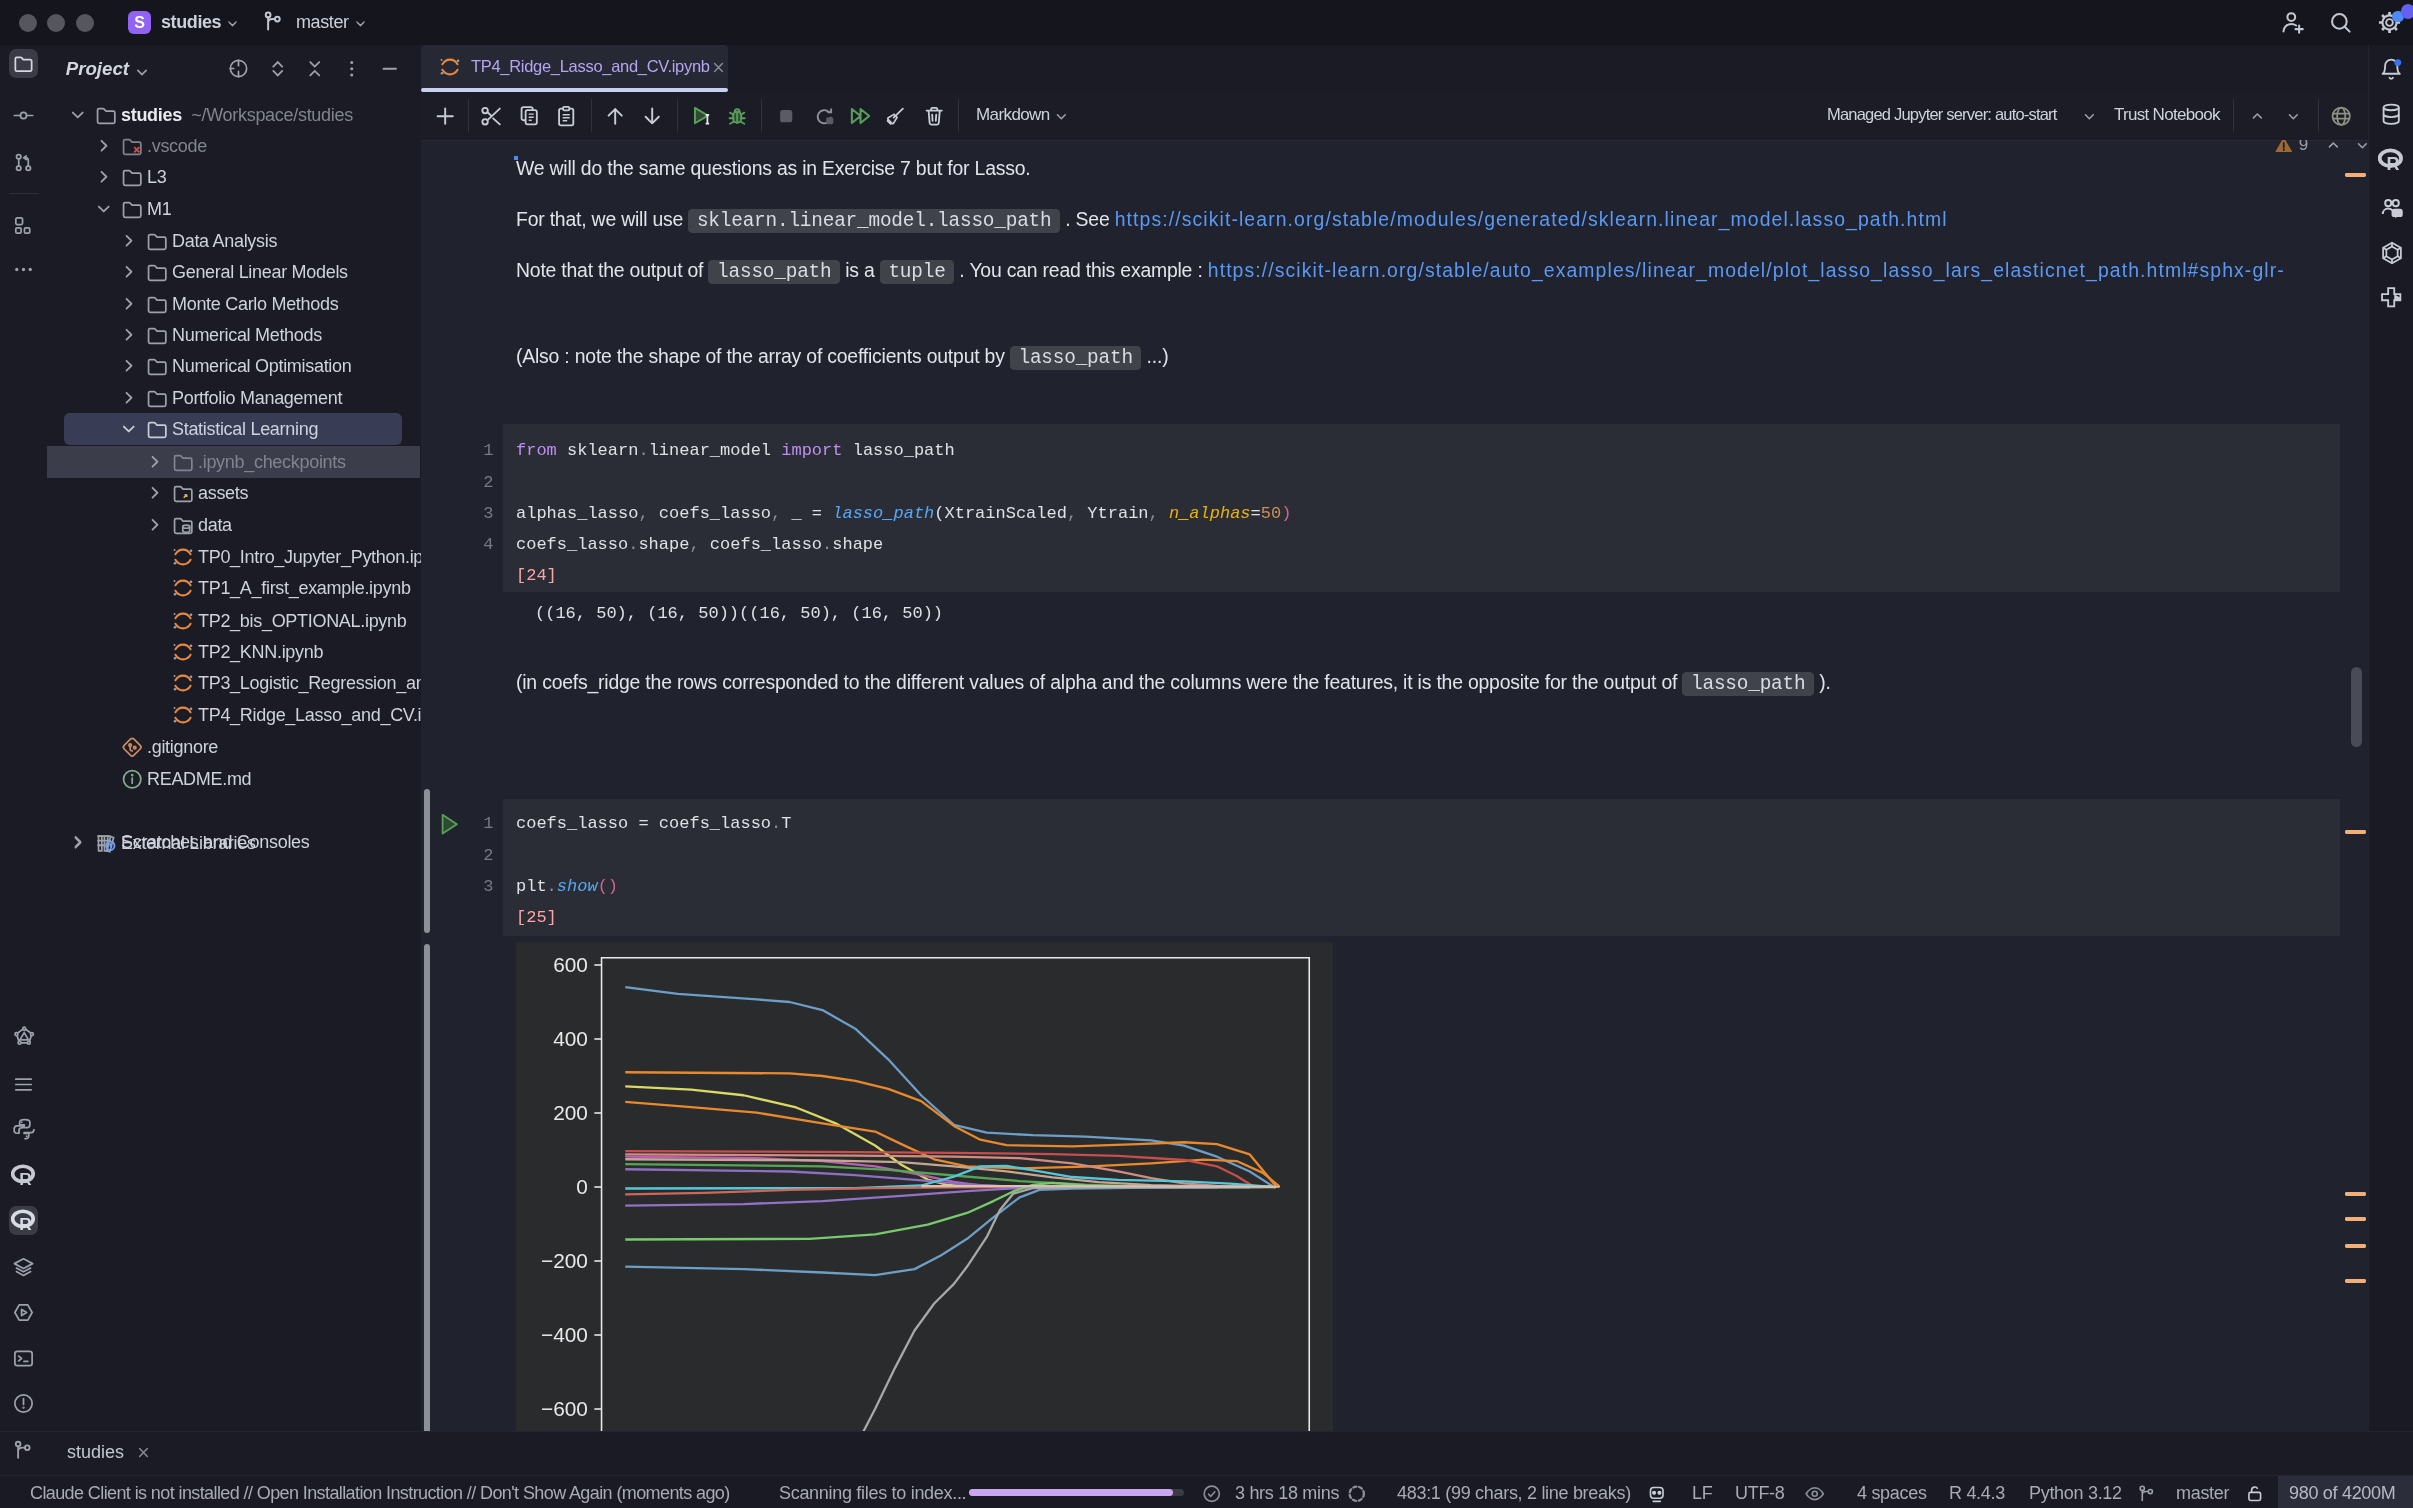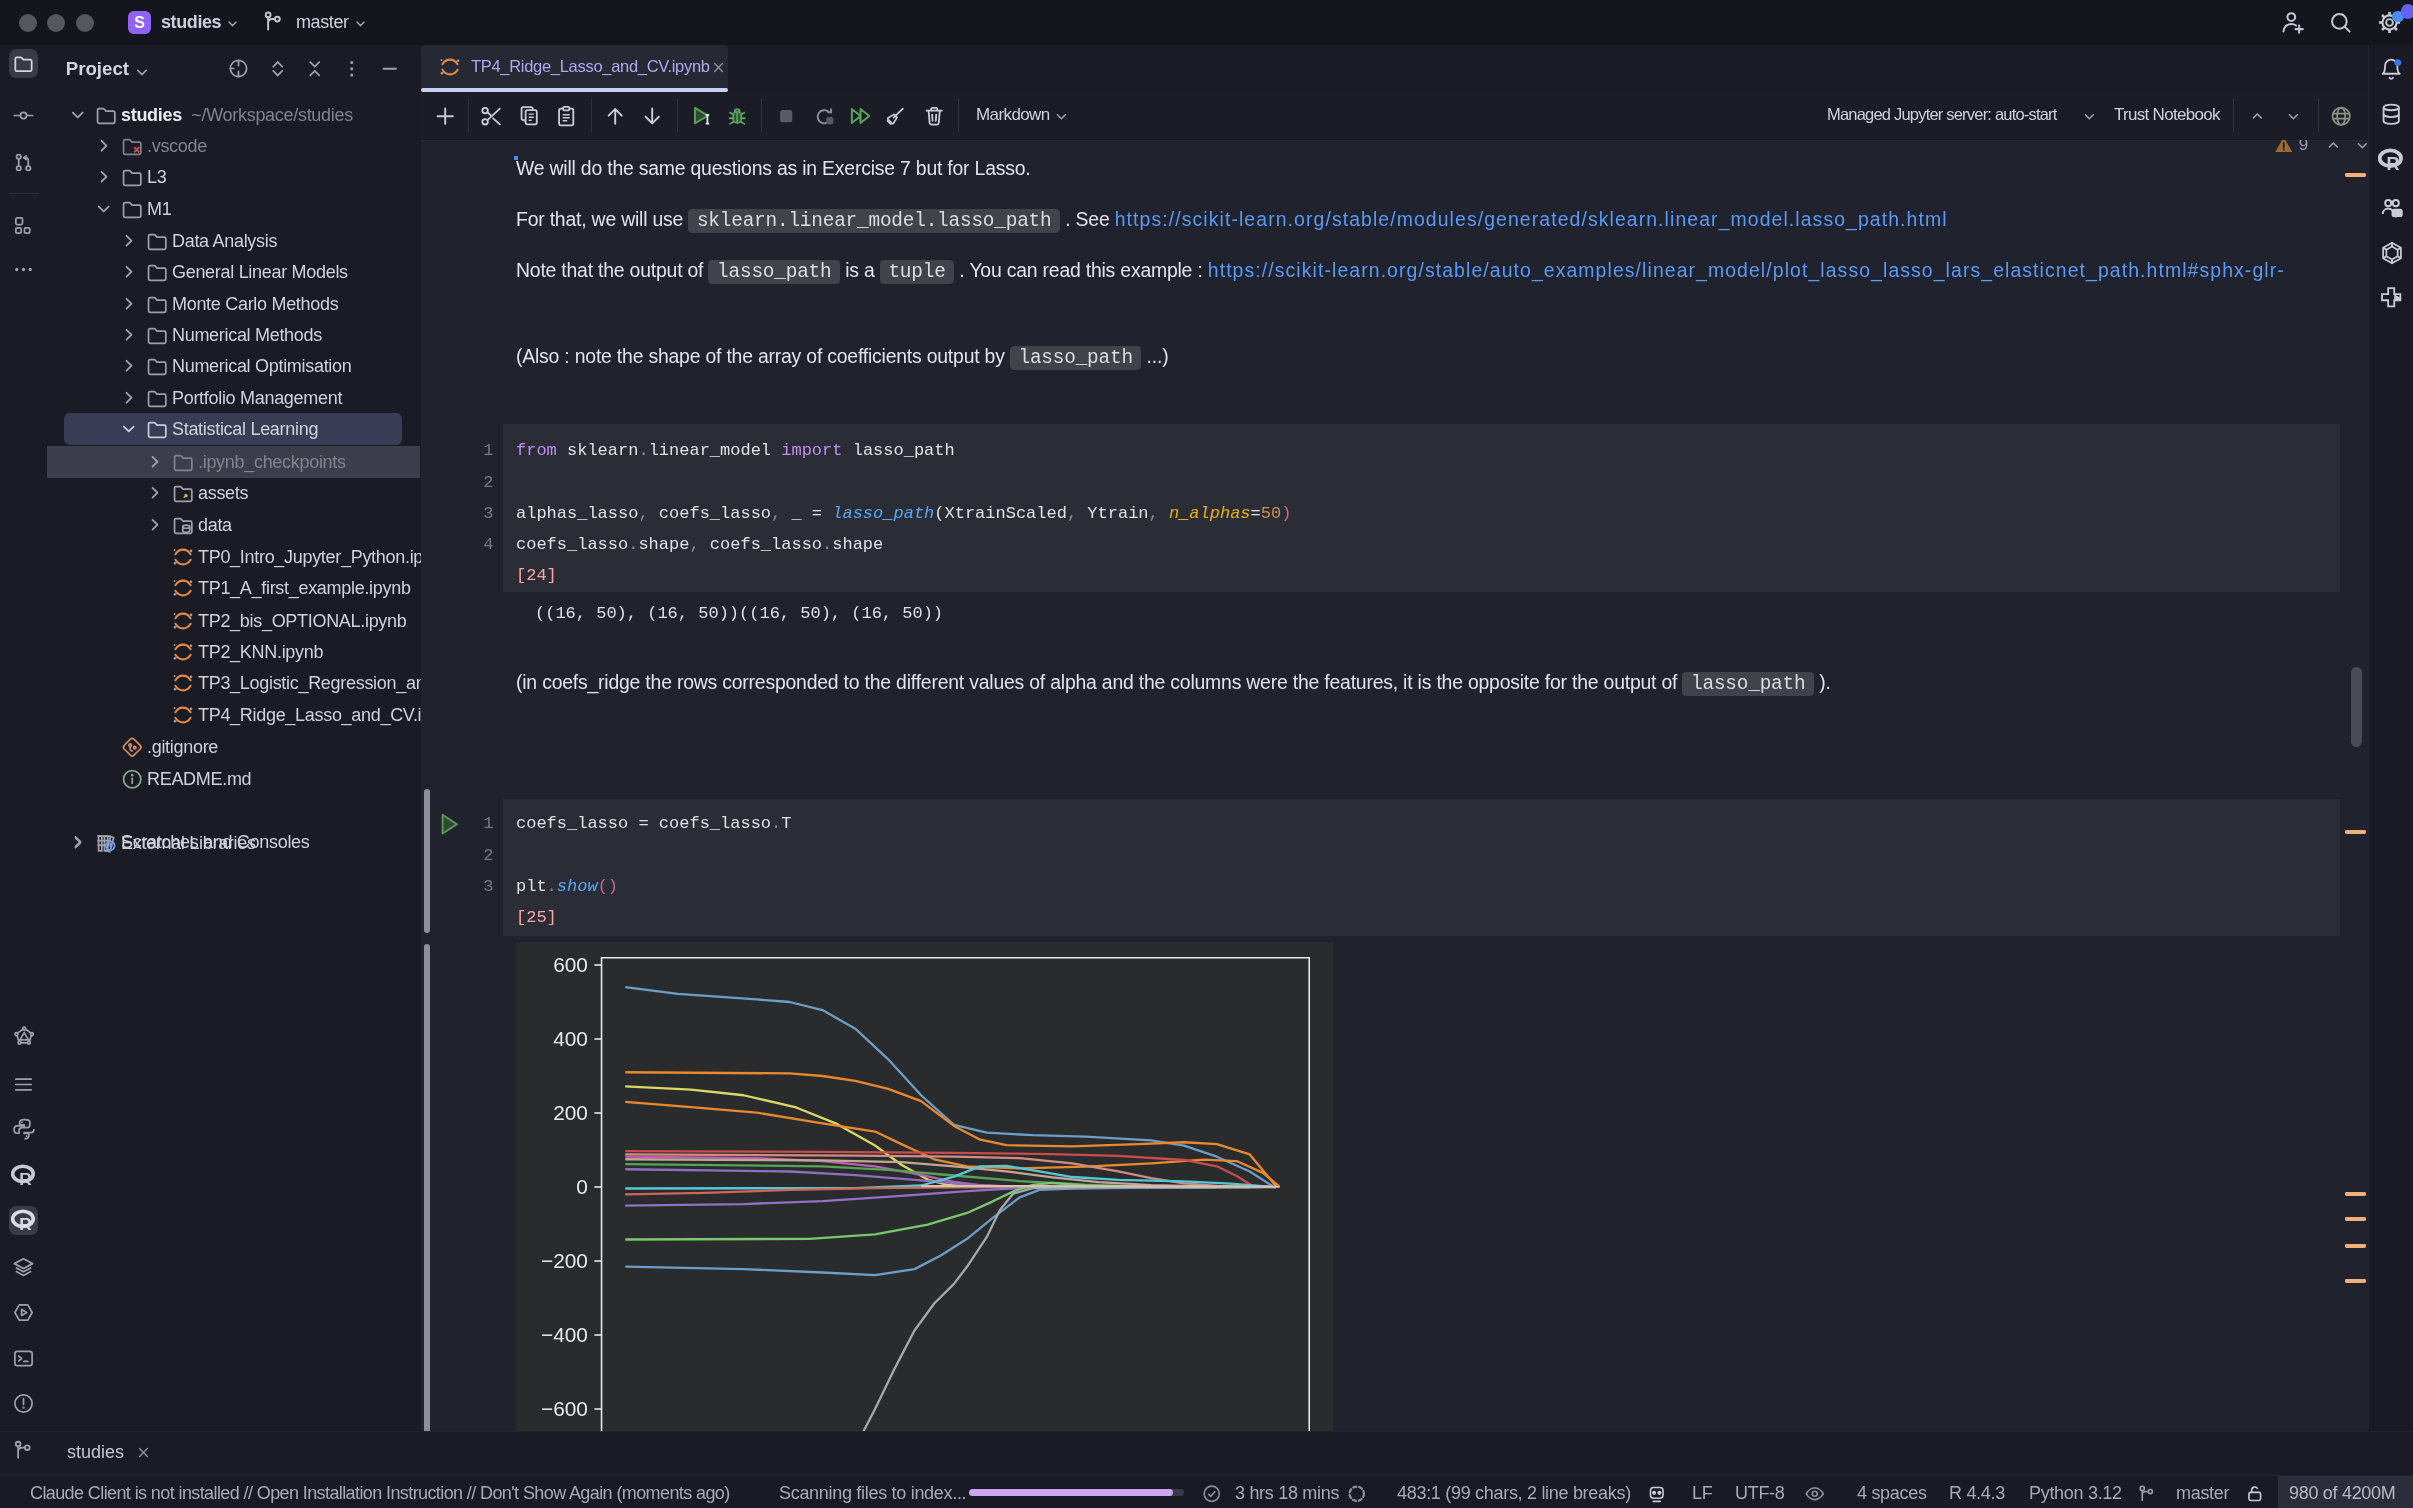--- a/index.html
+++ b/index.html
@@ -11,21 +11,21 @@
   .tl{position:absolute;top:13.6px;width:18px;height:18px;border-radius:50%;background:#55565e;}
   #sbadge{position:absolute;left:128px;top:10.8px;width:23px;height:23px;border-radius:5.7px;
           background:#9163f2;color:#fff;font-weight:bold;font-size:16px;text-align:center;line-height:23px;}
   .tbtext{position:absolute;top:12.2px;font-size:18px;letter-spacing:-0.4px;color:#ccd0da;}
   
   #lstripe{left:0;top:45px;width:47px;height:1386px;background:#1a1b24;border-right:0.7px solid #23242e;}
   .sicon{position:absolute;left:9.3px;width:29px;height:29px;display:flex;align-items:center;justify-content:center;}
   .sicon.sel{background:#3a3b46;border-radius:7.2px;}
   
   #ppanel{left:47px;top:45px;width:374px;height:1386px;background:#1a1b24;border-right:0.7px solid #23242e;}
-  #phead{position:absolute;left:0;top:0;width:374px;height:47px;}
+  #phead{position:absolute;left:0;top:0;width:374px;height:47px;font-style:italic;}
   .ptitle{position:absolute;left:18.7px;top:13px;font-size:18.7px;font-weight:700;color:#d3d6df;}
   .hico{position:absolute;top:9.3px;width:29px;height:29px;display:flex;align-items:center;justify-content:center;}
   .row{position:absolute;height:32px;display:flex;align-items:center;font-size:18px;letter-spacing:-0.3px;color:#ced2dc;white-space:nowrap;}
   .row .chev{width:26px;height:32px;display:flex;align-items:center;justify-content:center;flex:none;}
   .row .fico{width:30px;height:32px;display:flex;align-items:center;justify-content:center;flex:none;}
   .muted{color:#81848e;}
   .rowsel{position:absolute;left:16.5px;width:338px;height:32px;background:#383d55;border-radius:5.7px;}
   .rowhov{position:absolute;left:0px;width:373px;height:32px;background:#3b3e4a;}
   
   #editor{left:421px;top:45px;width:1947px;height:1386px;background:#20222e;}

